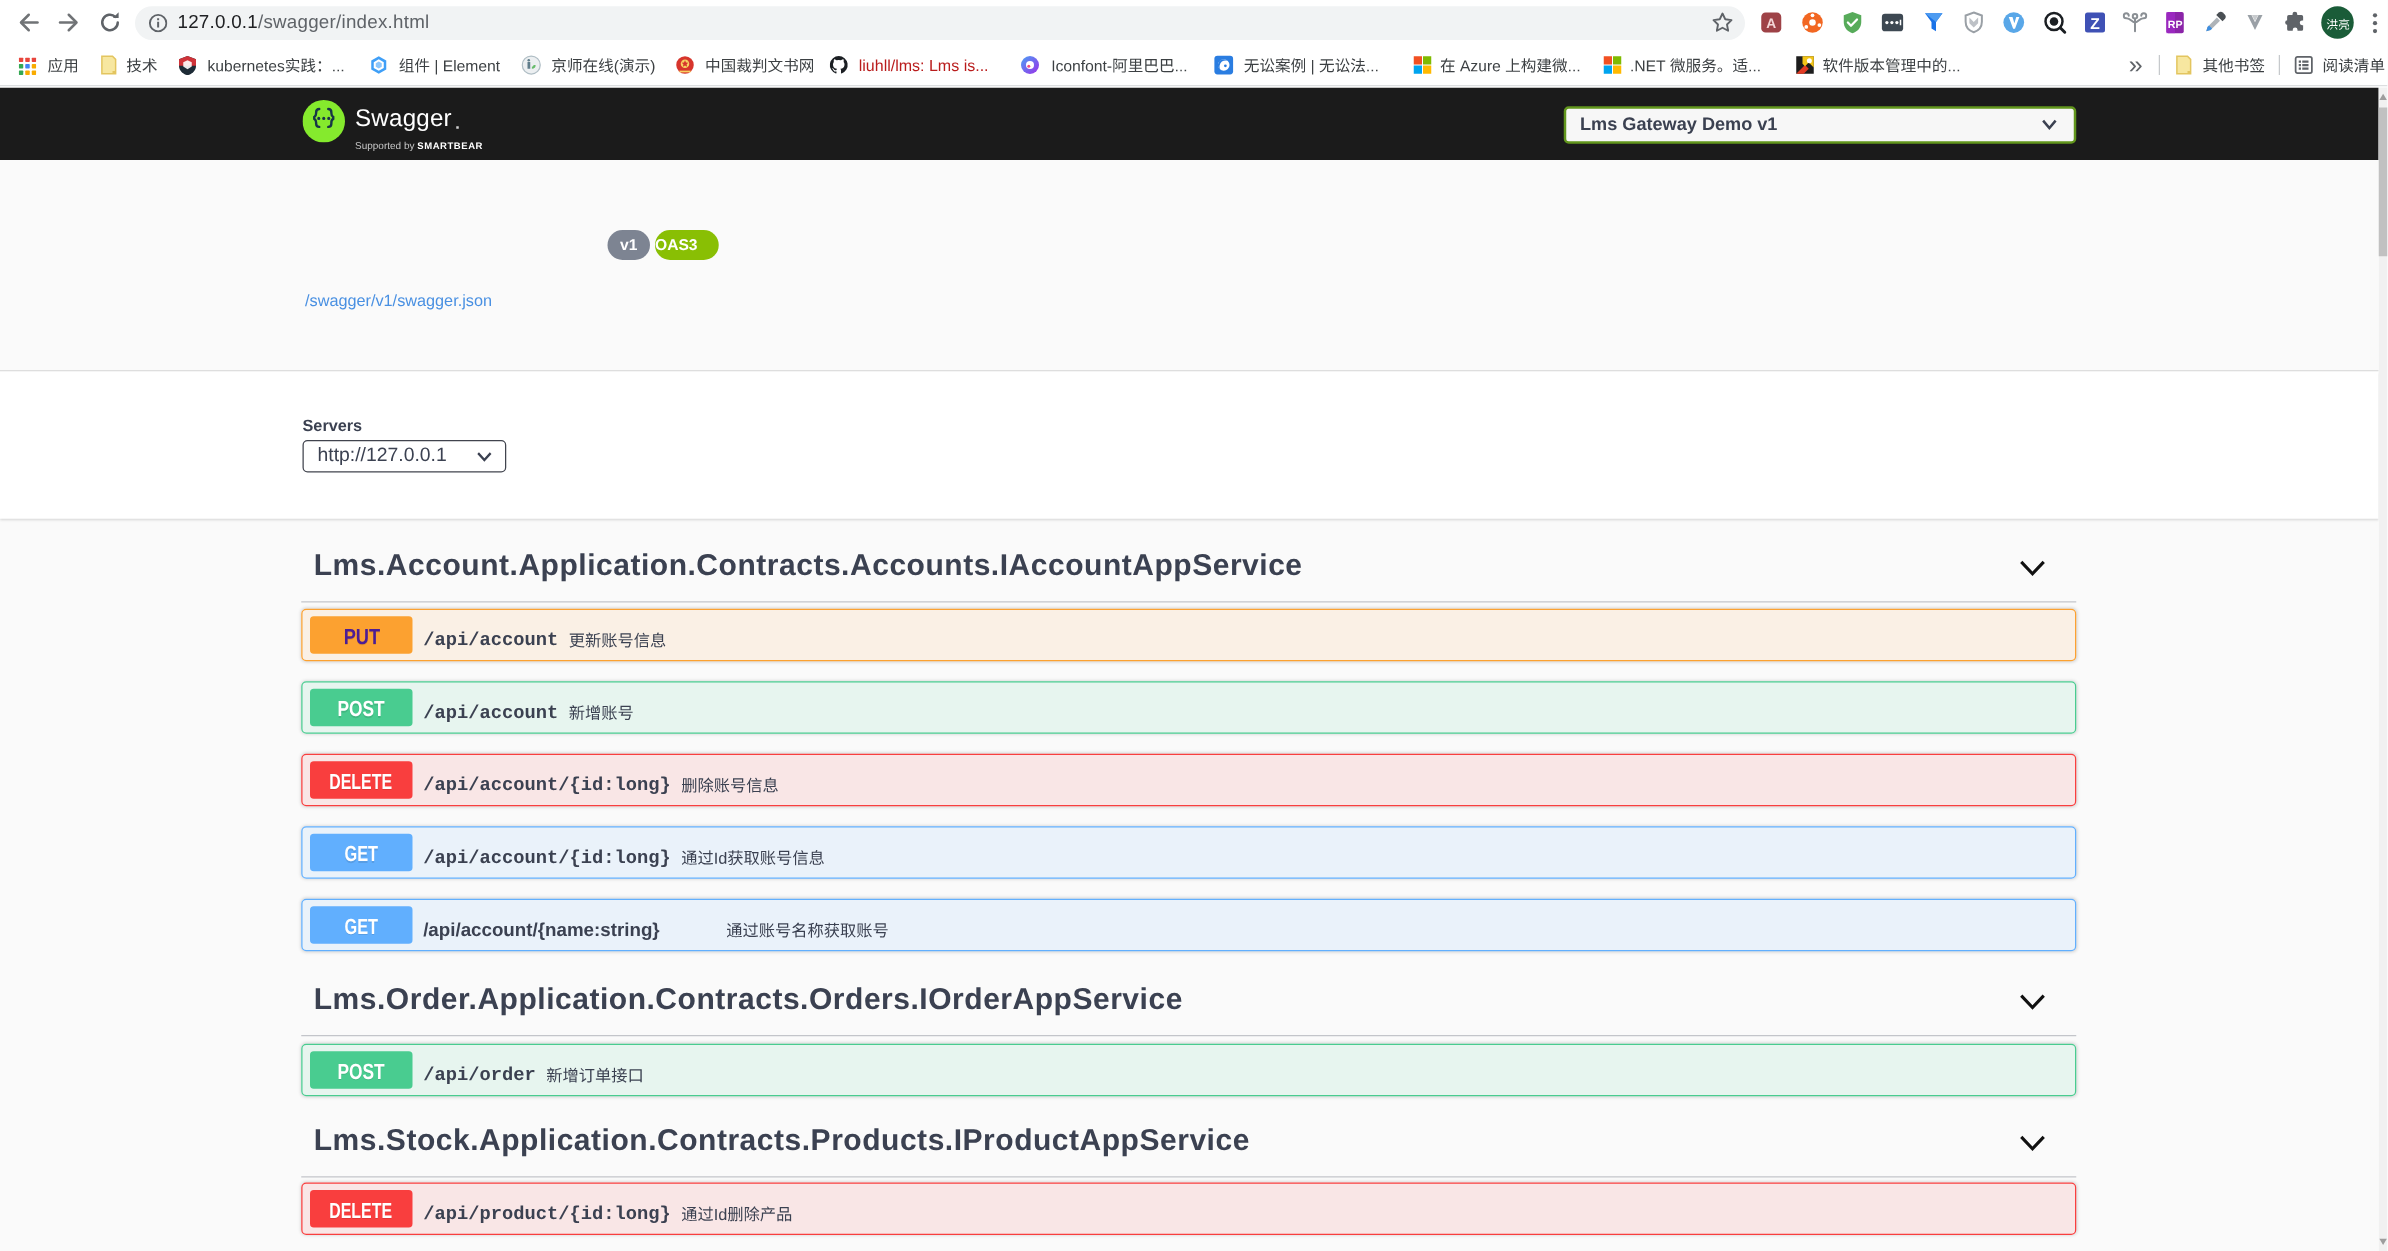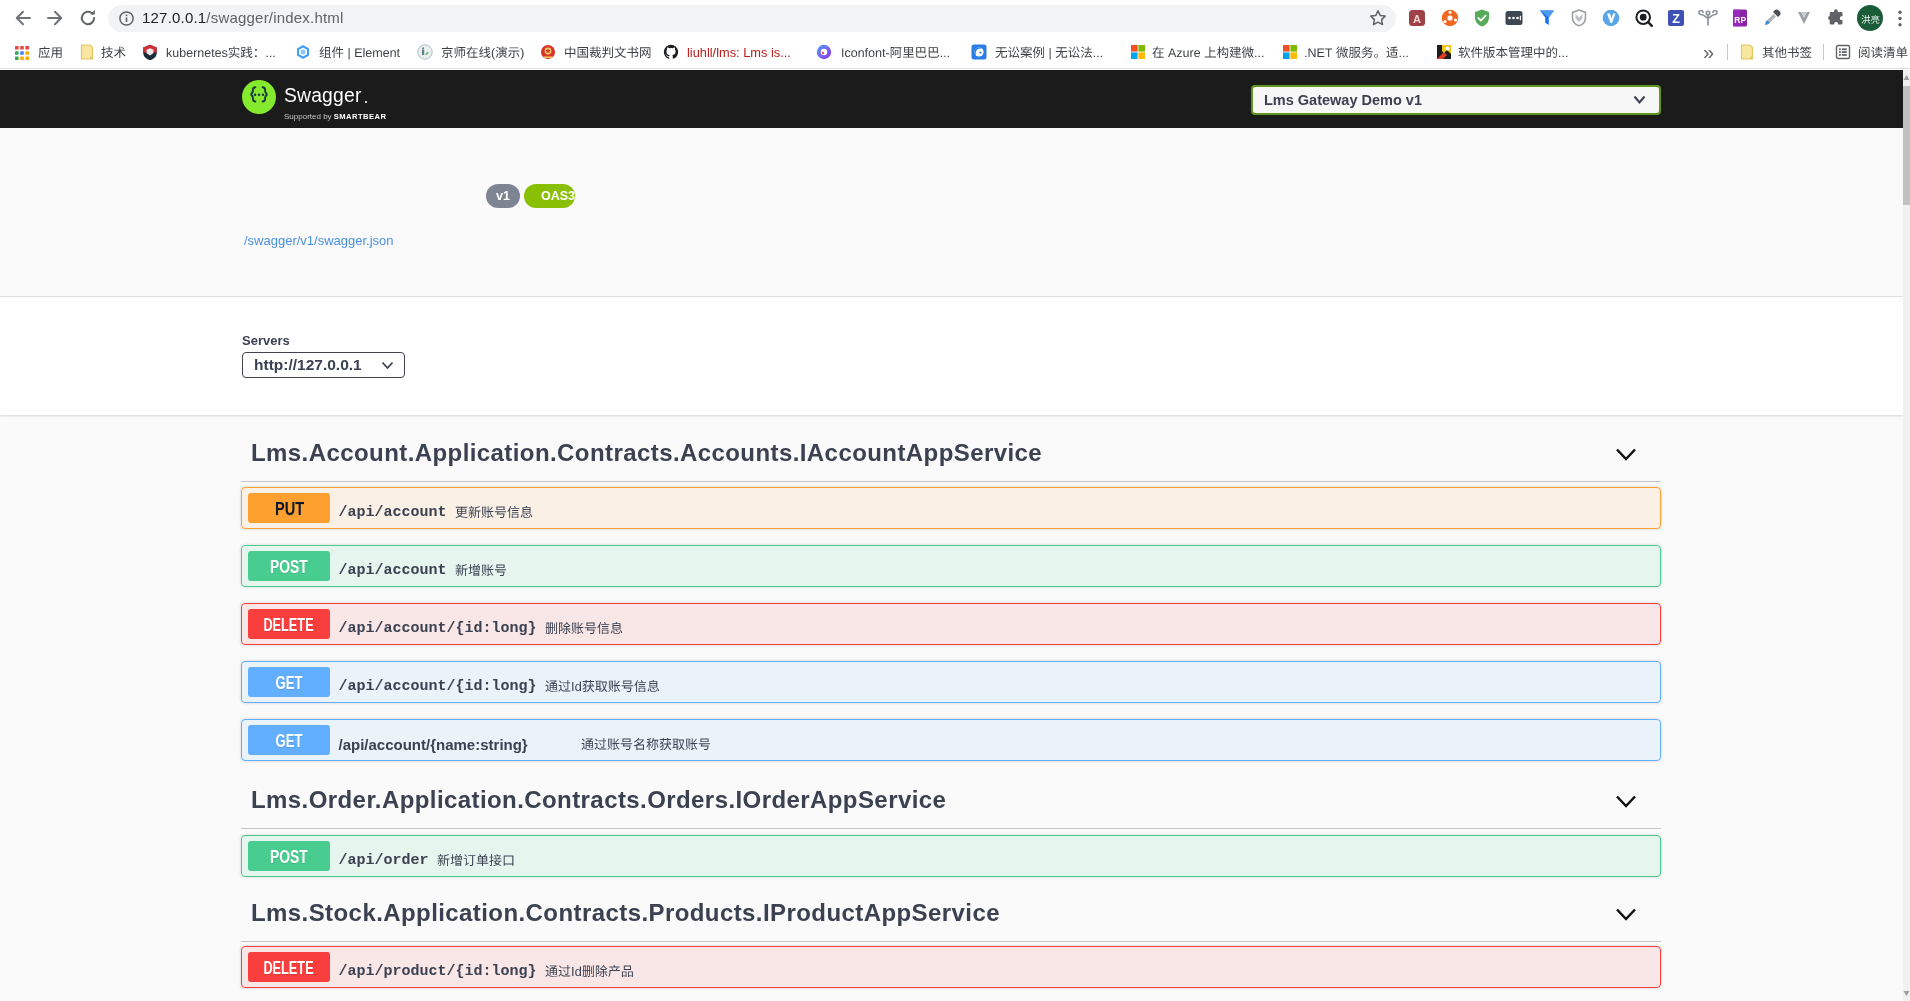--- a/index.html
+++ b/index.html
@@ -294,38 +294,38 @@
     </svg>
 <div class="abs" style="left:284px;top:16px;font-size:19.3px;color:#fff;line-height:19.3px;letter-spacing:0.2px">Swagger</div>
 <div class="abs" style="left:284px;top:41.5px;font-size:8px;color:#c6c6c6">Supported by <span style="font-size:7.6px;font-weight:bold;color:#fff;letter-spacing:0.45px">SMARTBEAR</span></div>
 <div class="abs" style="left:365px;top:30.5px;width:2px;height:2px;background:#fff;opacity:0.8"></div>
 <div class="abs" style="left:1251px;top:14.5px;width:410px;height:30px;background:#f7f7f7;border:2px solid #62961d;border-radius:4px"></div>
 <div class="abs" style="left:1264px;top:14.5px;height:30px;line-height:30px;font-size:14.5px;font-weight:bold;color:#3b4151">Lms Gateway Demo v1</div>
 <svg class="abs" style="left:1633px;top:25px" width="13" height="10" viewBox="0 0 13 10">
       <path d="M1.5 1.5L6.5 7.5l5-6" stroke="#3b4151" stroke-width="2" fill="none"></path>
     </svg>
 <div class="abs" style="left:486px;top:114px;width:34px;height:24px;border-radius:12px;background:#7d8492;color:#fff;font-size:12.5px;font-weight:bold;text-align:center;line-height:24px">v1</div>
-<div class="abs" style="left:524px;top:114px;width:51px;height:24px;border-radius:12px;background:#89bf04;color:#fff;font-size:12.5px;font-weight:bold;text-align:right;line-height:24px">OAS3</div>
+<div class="abs" style="left:524px;top:114px;width:51px;height:24px;border-radius:12px;background:#89bf04;color:#fff;font-size:12.5px;font-weight:bold;text-align:left;line-height:24px">OAS3</div>
 <div class="abs" style="left:244px;top:164px;font-size:13px;color:#4990e2;line-height:14px">/swagger/v1/swagger.json</div>
 <div class="abs" style="left:0;top:227px;width:1903px;height:118px;background:#fff;box-shadow:0 1px 2px 0 rgba(0,0,0,0.15)"></div>
 <div class="abs" style="left:0;top:226px;width:1903px;height:1px;background:#dedede"></div>
 <div class="abs" style="left:242px;top:263.5px;font-size:13px;font-weight:bold;color:#3b4151;line-height:13px">Servers</div>
 <div class="abs" style="left:242px;top:281.5px;width:163px;height:26px;background:#fff;border:1.5px solid #41444e;border-radius:4px"></div>
-<div class="abs" style="left:254px;top:281.5px;height:26px;line-height:26.5px;font-size:15.5px;font-weight:bold;color:#3b4151">http://127.0.0.1</div>
+<div class="abs" style="left:254px;top:281.5px;height:26px;line-height:26.5px;font-size:15.5px;font-weight:normal;color:#3b4151">http://127.0.0.1</div>
 <svg class="abs" style="left:381px;top:291px" width="13" height="9" viewBox="0 0 13 9">
       <path d="M1.5 1.5L6.5 7l5-5.5" stroke="#3b4151" stroke-width="1.8" fill="none"></path>
     </svg>
 <div class="abs" style="left:0;top:0;width:1903px;height:931px;pointer-events:none">
 <div class="abs" style="left:251px;top:371.1px;font-size:24px;font-weight:bold;color:#3b4151;line-height:24px;letter-spacing:0.42px">Lms.Account.Application.Contracts.Accounts.IAccountAppService</div>
       <svg class="abs" style="left:1615px;top:377px" width="22" height="15" viewBox="0 0 22 15">
         <path d="M2 2.5l9 9.5 9-9.5" stroke="#111" stroke-width="2.5" fill="none"></path>
       </svg>
       <div class="abs" style="left:241px;top:410.5px;width:1420px;height:1px;background:#c3c5ca"></div>
 <div class="abs" style="left:241px;top:417px;width:1420px;height:42px;background:rgba(252,161,48,0.1);border:1px solid #fca130;border-radius:4px;box-shadow:0 0 3px rgba(0,0,0,0.19)">
-        <div class="abs" style="left:6px;top:5px;width:82px;height:30px;border-radius:3px;background:#fca130;color:#0f172a;text-align:center;font-weight:bold;font-size:17.5px;line-height:33.5px;text-shadow:0 1px 0 rgba(0,0,0,0.1)"><span style="display:inline-block;transform:scaleX(0.834)">PUT</span></div>
+        <div class="abs" style="left:6px;top:5px;width:82px;height:30px;border-radius:3px;background:#fca130;color:#4c1d95;text-align:center;font-weight:bold;font-size:17.5px;line-height:33.5px;text-shadow:0 1px 0 rgba(0,0,0,0.1)"><span style="display:inline-block;transform:scaleX(0.834)">PUT</span></div>
         <div class="abs" style="left:96.5px;top:16.6px;font-family:'Liberation Mono',monospace;font-size:15px;font-weight:bold;color:#3b4151;line-height:15px">/api/account</div>
         <div style="position:absolute;left:213.0px;top:16.3px">
           <svg class="" width="79" height="17" viewBox="0 0 79 17">
             <path transform="translate(0,13)" d="M3.3 -3.1 2.4 -2.8C2.9 -2 3.4 -1.4 4.1 -0.9C3.3 -0.5 2.2 -0.1 0.6 0.2C0.8 0.4 1.1 0.8 1.2 1.1C2.9 0.7 4.1 0.2 5 -0.4C6.8 0.6 9.2 0.9 12.2 1C12.2 0.7 12.4 0.3 12.6 0C9.7 -0 7.4 -0.2 5.8 -1C6.4 -1.7 6.8 -2.4 6.9 -3.2H11.3V-8.2H7.1V-9.3H12.2V-10.2H0.8V-9.3H6.1V-8.2H2V-3.2H5.9C5.8 -2.6 5.5 -2 4.9 -1.5C4.2 -1.9 3.7 -2.4 3.3 -3.1ZM3 -5.3H6.1V-4.8C6.1 -4.5 6.1 -4.3 6 -4H3ZM7.1 -4C7.1 -4.3 7.1 -4.5 7.1 -4.8V-5.3H10.4V-4ZM3 -7.4H6.1V-6.1H3ZM7.1 -7.4H10.4V-6.1H7.1Z M17.7 -2.8C18.1 -2.1 18.5 -1.2 18.7 -0.7L19.4 -1.1C19.2 -1.6 18.8 -2.5 18.3 -3.1ZM14.8 -3.1C14.5 -2.3 14.1 -1.5 13.5 -0.9C13.7 -0.8 14.1 -0.5 14.2 -0.4C14.7 -1 15.2 -1.9 15.5 -2.9ZM20.2 -9.7V-5.2C20.2 -3.5 20.1 -1.2 19 0.3C19.2 0.4 19.6 0.7 19.7 0.9C20.9 -0.8 21.1 -3.3 21.1 -5.2V-5.6H23.1V1H24V-5.6H25.5V-6.5H21.1V-9C22.5 -9.2 24 -9.6 25.1 -10L24.3 -10.7C23.3 -10.3 21.6 -9.9 20.2 -9.7ZM15.8 -10.8C16 -10.4 16.2 -9.9 16.4 -9.6H13.8V-8.7H19.5V-9.6H17.4C17.2 -10 16.9 -10.5 16.7 -11ZM17.9 -8.7C17.7 -8.1 17.4 -7.2 17.2 -6.6H13.6V-5.8H16.3V-4.4H13.7V-3.5H16.3V-0.2C16.3 -0.1 16.2 -0.1 16.1 -0.1C16 -0.1 15.6 -0.1 15.1 -0.1C15.2 0.2 15.4 0.5 15.4 0.8C16 0.8 16.5 0.8 16.8 0.6C17.1 0.5 17.2 0.2 17.2 -0.2V-3.5H19.6V-4.4H17.2V-5.8H19.7V-6.6H18.1C18.3 -7.1 18.6 -7.8 18.8 -8.5ZM14.6 -8.5C14.9 -7.9 15.1 -7.1 15.1 -6.6L16 -6.8C15.9 -7.3 15.7 -8.1 15.4 -8.6Z M28.8 -8.7V-4.9C28.8 -3.3 28.6 -0.9 26.5 0.4C26.7 0.5 26.9 0.8 27 1C29.3 -0.5 29.5 -3 29.5 -4.9V-8.7ZM29.2 -1.7C29.8 -1 30.5 0 30.8 0.6L31.5 0.1C31.2 -0.5 30.4 -1.4 29.8 -2.1ZM27.1 -10.3V-2.3H27.9V-9.5H30.4V-2.3H31.2V-10.3ZM36.9 -10.3C36.3 -9 35.2 -7.8 34 -7C34.2 -6.8 34.6 -6.4 34.7 -6.3C35.9 -7.2 37.1 -8.6 37.8 -10.1ZM32.5 1.1C32.7 0.9 33.1 0.8 35.6 -0.2C35.5 -0.5 35.5 -0.8 35.5 -1.1L33.6 -0.4V-5H34.7C35.2 -2.5 36.3 -0.4 37.9 0.8C38 0.5 38.3 0.2 38.5 0C37.1 -0.9 36.1 -2.8 35.6 -5H38.3V-5.9H33.6V-10.7H32.7V-5.9H31.5V-5H32.7V-0.5C32.7 -0 32.3 0.2 32.1 0.3C32.3 0.5 32.4 0.9 32.5 1.1Z M42.4 -9.5H48.6V-7.7H42.4ZM41.4 -10.4V-6.9H49.6V-10.4ZM39.8 -5.7V-4.8H42.5C42.2 -4 41.9 -3.1 41.6 -2.5H48.5C48.2 -1 47.9 -0.2 47.6 0C47.5 0.1 47.3 0.1 47 0.1C46.6 0.1 45.7 0.1 44.8 0C45 0.3 45.1 0.7 45.1 1C46 1 46.9 1 47.3 1C47.8 1 48.1 0.9 48.4 0.7C48.9 0.2 49.2 -0.7 49.6 -2.9C49.6 -3.1 49.6 -3.4 49.6 -3.4H43.1L43.6 -4.8H51.1V-5.7Z M57 -6.9V-6.1H63.3V-6.9ZM57 -5.1V-4.3H63.3V-5.1ZM56 -8.8V-7.9H64.3V-8.8ZM59 -10.6C59.4 -10 59.8 -9.3 60 -8.8L60.8 -9.2C60.6 -9.7 60.3 -10.4 59.9 -10.9ZM56.8 -3.2V1H57.6V0.5H62.5V1H63.4V-3.2ZM57.6 -0.3V-2.4H62.5V-0.3ZM55.3 -10.9C54.7 -8.9 53.6 -7 52.4 -5.7C52.6 -5.5 52.9 -5 53 -4.8C53.4 -5.3 53.8 -5.8 54.2 -6.4V1.1H55.1V-8C55.5 -8.8 55.9 -9.7 56.2 -10.6Z M68.5 -7.1H74.5V-6.1H68.5ZM68.5 -5.4H74.5V-4.3H68.5ZM68.5 -8.9H74.5V-7.9H68.5ZM68.4 -2.6V-0.5C68.4 0.5 68.8 0.8 70.3 0.8C70.6 0.8 73 0.8 73.3 0.8C74.6 0.8 74.9 0.4 75 -1.2C74.8 -1.3 74.3 -1.4 74.1 -1.6C74 -0.3 73.9 -0.1 73.2 -0.1C72.7 -0.1 70.8 -0.1 70.4 -0.1C69.5 -0.1 69.4 -0.2 69.4 -0.5V-2.6ZM74.9 -2.5C75.5 -1.7 76.1 -0.6 76.4 0.2L77.3 -0.3C77 -1 76.4 -2.1 75.8 -2.9ZM66.9 -2.7C66.6 -1.8 66.1 -0.7 65.6 0L66.5 0.4C67 -0.3 67.4 -1.5 67.8 -2.3ZM70.4 -3.1C71.1 -2.5 71.9 -1.6 72.2 -1.1L73 -1.5C72.6 -2.1 71.9 -2.9 71.2 -3.5H75.5V-9.7H71.6C71.8 -10 72 -10.5 72.2 -10.9L71 -11C70.9 -10.7 70.7 -10.1 70.6 -9.7H67.5V-3.5H71.1Z" fill="#3b4151"></path>
           </svg>
         </div>
       </div>
 <div class="abs" style="left:241px;top:475px;width:1420px;height:42px;background:rgba(73,204,144,0.1);border:1px solid #49cc90;border-radius:4px;box-shadow:0 0 3px rgba(0,0,0,0.19)">
         <div class="abs" style="left:6px;top:5px;width:82px;height:30px;border-radius:3px;background:#49cc90;color:#fff;text-align:center;font-weight:bold;font-size:17.5px;line-height:33.5px;text-shadow:0 1px 0 rgba(0,0,0,0.1)"><span style="display:inline-block;transform:scaleX(0.792)">POST</span></div>
         <div class="abs" style="left:96.5px;top:16.6px;font-family:'Liberation Mono',monospace;font-size:15px;font-weight:bold;color:#3b4151;line-height:15px">/api/account</div>

